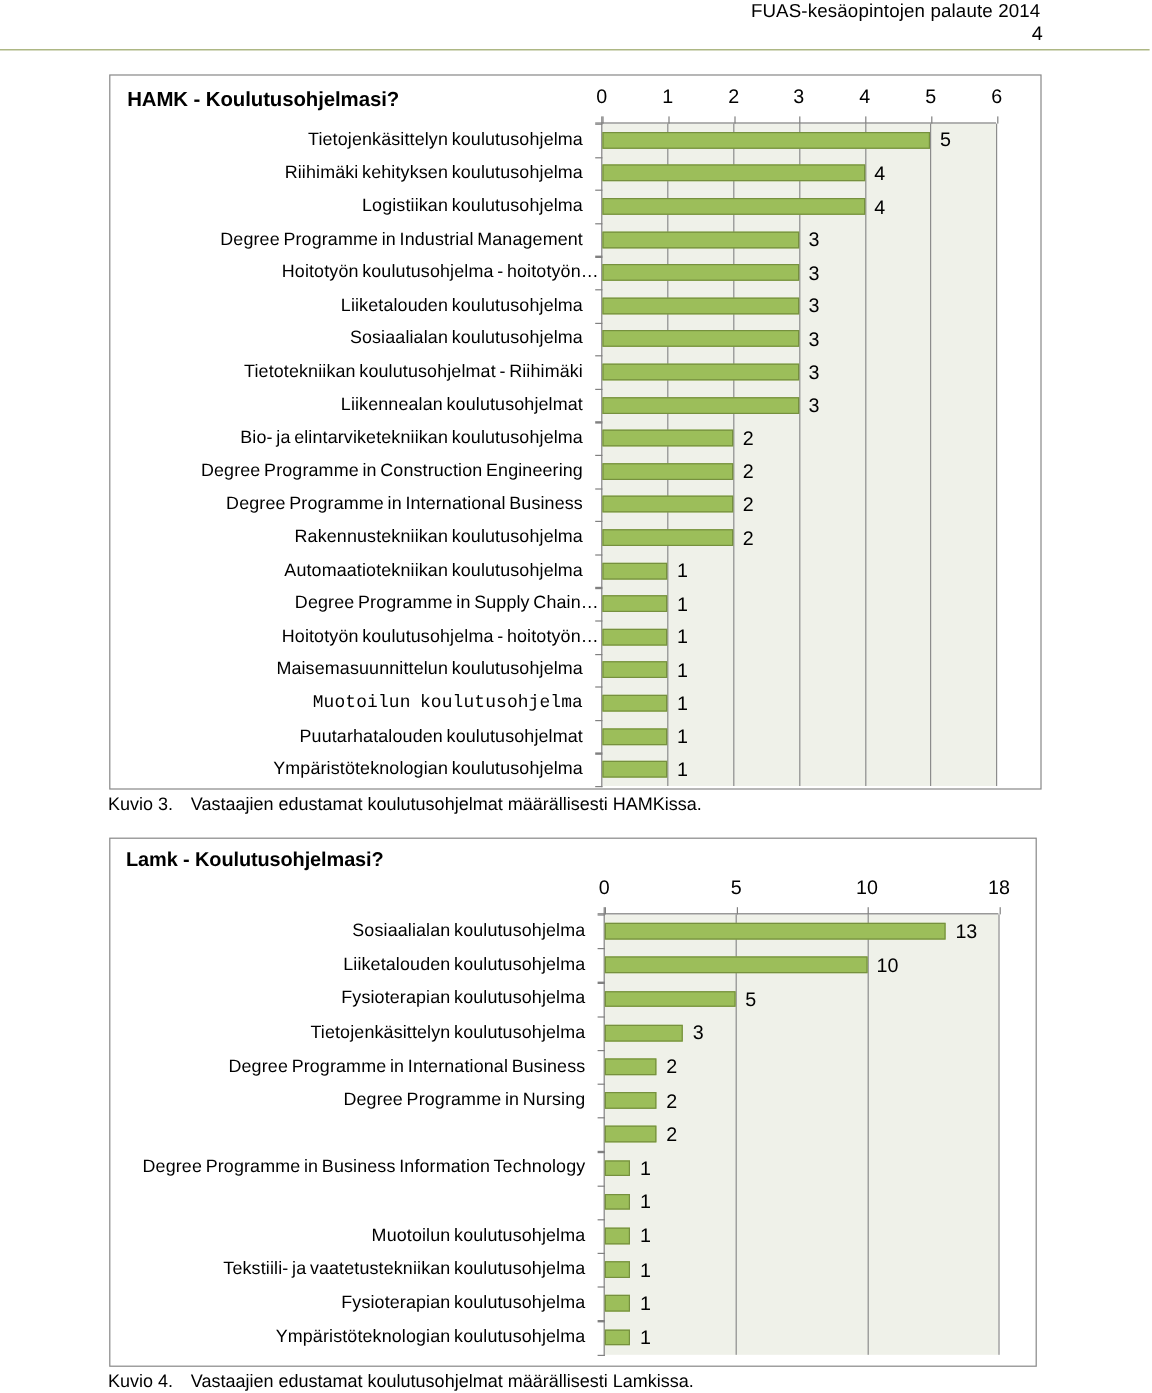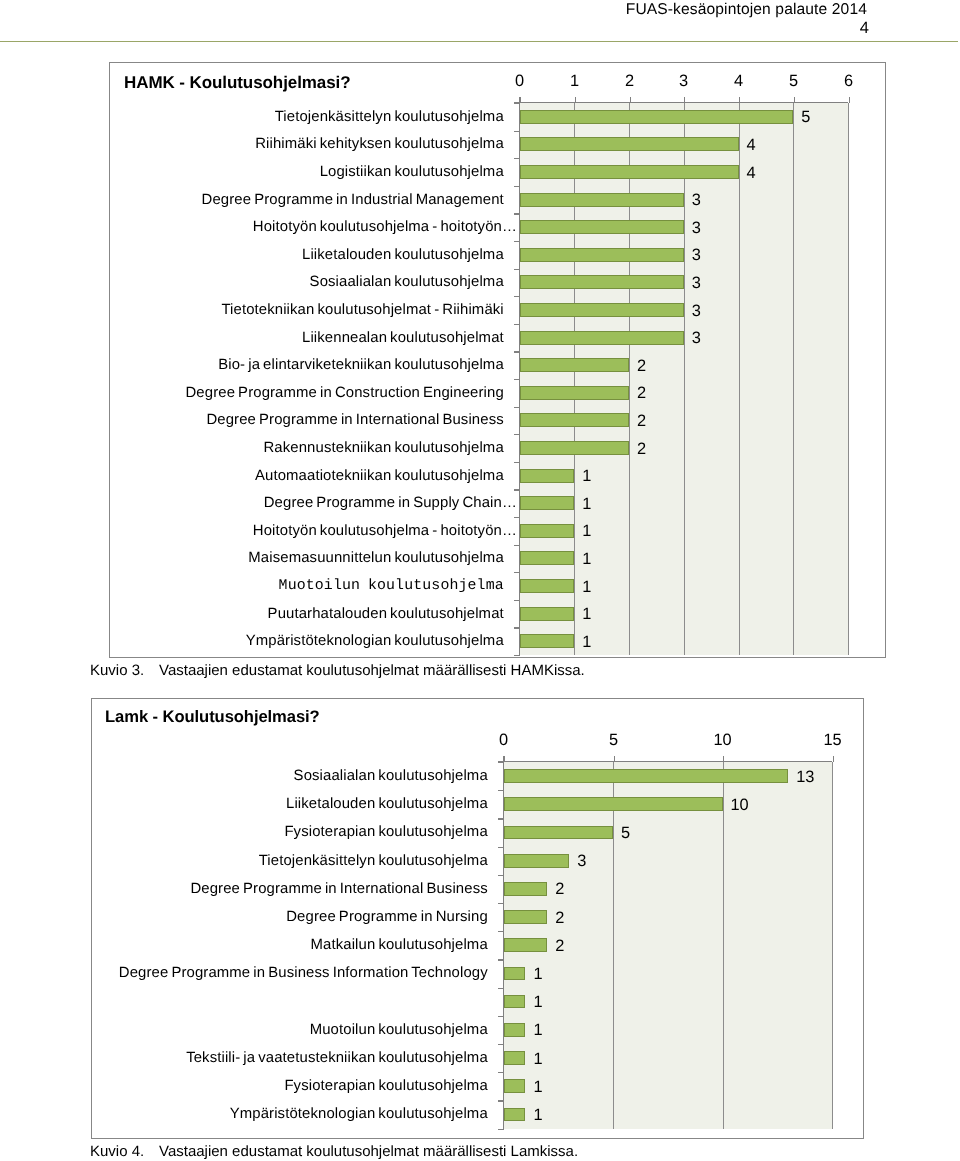--- a/index.html
+++ b/index.html
@@ -27,21 +27,21 @@
 </style>
 </head>
 <body>
 
 <div id="page">
 
   <div class="hdr-title">FUAS-kesäopintojen palaute 2014</div>
   <div class="hdr-page">4</div>
   <div class="hdr-rule"></div>
 
-  <div class="chartbox" id="chart1" style="left:109px;top:62px;width:777px;height:596px;">
+  <div class="chartbox" id="chart1" style="left:91px;top:62px;width:777px;height:596px;">
     <div class="ctitle" style="left:14px;top:9.5px;font-size:17px;letter-spacing:-0.08px;">HAMK - Koulutusohjelmasi?</div>
   <div class="plotarea" style="left: 409.5px; top: 40px; width: 328.5px; height: 552px; background: rgb(239, 241, 233);">
         <div class="vgrid" style="left: 54.75px; top: 0px; height: 552px;"></div>
         <div class="vgrid" style="left: 109.5px; top: 0px; height: 552px;"></div>
         <div class="vgrid" style="left: 164.25px; top: 0px; height: 552px;"></div>
         <div class="vgrid" style="left: 219px; top: 0px; height: 552px;"></div>
         <div class="vgrid" style="left: 273.75px; top: 0px; height: 552px;"></div>
         <div class="vgrid" style="left: 328.5px; top: 0px; height: 552px;"></div>
       </div>
       <div class="axisline" style="left: 403.5px; top: 39px; width: 334.5px; height: 1.3px;"></div>
@@ -156,21 +156,21 @@
       </div>
       <div class="axisline" style="left: 405.5px; top: 62px; width: 334.5px; height: 1.3px;"></div>
       <div class="axisline" style="left: 410.5px; top: 57px; width: 1.3px; height: 373.8px;"></div>
       <div class="tickmark" style="left: 411.5px; top: 57px; width: 1.3px; height: 6px;"></div>
       <div class="ticklab" style="left: 381.5px; top: 31.5px; width: 60px; font-size: 16.4px;">0</div>
       <div class="tickmark" style="left: 521.5px; top: 57px; width: 1.3px; height: 6px;"></div>
       <div class="ticklab" style="left: 491.5px; top: 31.5px; width: 60px; font-size: 16.4px;">5</div>
       <div class="tickmark" style="left: 630.5px; top: 57px; width: 1.3px; height: 6px;"></div>
       <div class="ticklab" style="left: 600.5px; top: 31.5px; width: 60px; font-size: 16.4px;">10</div>
       <div class="tickmark" style="left: 740.5px; top: 57px; width: 1.3px; height: 6px;"></div>
-      <div class="ticklab" style="left: 710.5px; top: 31.5px; width: 60px; font-size: 16.4px;">15</div>
+      <div class="ticklab" style="left: 710.5px; top: 31.5px; width: 60px; font-size: 16.4px;">18</div>
       <div class="tickmark" style="left: 405.5px; top: 63px; width: 6px; height: 1.3px;"></div>
       <div class="tickmark" style="left: 405.5px; top: 91.1923px; width: 6px; height: 1.3px;"></div>
       <div class="tickmark" style="left: 405.5px; top: 119.385px; width: 6px; height: 1.3px;"></div>
       <div class="tickmark" style="left: 405.5px; top: 147.577px; width: 6px; height: 1.3px;"></div>
       <div class="tickmark" style="left: 405.5px; top: 175.769px; width: 6px; height: 1.3px;"></div>
       <div class="tickmark" style="left: 405.5px; top: 203.962px; width: 6px; height: 1.3px;"></div>
       <div class="tickmark" style="left: 405.5px; top: 232.154px; width: 6px; height: 1.3px;"></div>
       <div class="tickmark" style="left: 405.5px; top: 260.346px; width: 6px; height: 1.3px;"></div>
       <div class="tickmark" style="left: 405.5px; top: 288.538px; width: 6px; height: 1.3px;"></div>
       <div class="tickmark" style="left: 405.5px; top: 316.731px; width: 6px; height: 1.3px;"></div>
@@ -190,21 +190,20 @@
       <div class="bar" style="left: 411.5px; top: 154.822px; width: 65.7px; height: 13.7015px; background: rgb(156, 190, 90); border: 1px solid rgb(118, 144, 62);"></div>
       <div class="catlab" style="left: 0px; width: 395.8px; top: 152.673px; line-height: 18px; font-size: 14.9px; letter-spacing: 0.12px; word-spacing: -1.2px;">Tietojenkäsittelyn koulutusohjelma</div>
       <div class="dlab" style="left: 485.2px; top: 153.173px; line-height: 18px; font-size: 16.4px;">3</div>
       <div class="bar" style="left: 411.5px; top: 183.015px; width: 43.8px; height: 13.7015px; background: rgb(156, 190, 90); border: 1px solid rgb(118, 144, 62);"></div>
       <div class="catlab" style="left: 0px; width: 395.8px; top: 180.865px; line-height: 18px; font-size: 14.9px; letter-spacing: 0.12px; word-spacing: -1.2px;">Degree Programme in International Business</div>
       <div class="dlab" style="left: 463.3px; top: 181.365px; line-height: 18px; font-size: 16.4px;">2</div>
       <div class="bar" style="left: 411.5px; top: 211.207px; width: 43.8px; height: 13.7015px; background: rgb(156, 190, 90); border: 1px solid rgb(118, 144, 62);"></div>
       <div class="catlab" style="left: 0px; width: 395.8px; top: 209.058px; line-height: 18px; font-size: 14.9px; letter-spacing: 0.12px; word-spacing: -1.2px;">Degree Programme in Nursing</div>
       <div class="dlab" style="left: 463.3px; top: 209.558px; line-height: 18px; font-size: 16.4px;">2</div>
       <div class="bar" style="left: 411.5px; top: 239.399px; width: 43.8px; height: 13.7015px; background: rgb(156, 190, 90); border: 1px solid rgb(118, 144, 62);"></div>
-      <div class="catlab" style="left: 0px; width: 395.8px; top: 237.25px; line-height: 18px; font-size: 14.9px; letter-spacing: 0.12px; word-spacing: -1.2px;">Matkailun koulutusohjelma</div>
       <div class="dlab" style="left: 463.3px; top: 237.75px; line-height: 18px; font-size: 16.4px;">2</div>
       <div class="bar" style="left: 411.5px; top: 267.592px; width: 21.9px; height: 13.7015px; background: rgb(156, 190, 90); border: 1px solid rgb(118, 144, 62);"></div>
       <div class="catlab" style="left: 0px; width: 395.8px; top: 265.442px; line-height: 18px; font-size: 14.9px; letter-spacing: 0.12px; word-spacing: -1.2px;">Degree Programme in Business Information Technology</div>
       <div class="dlab" style="left: 441.4px; top: 265.942px; line-height: 18px; font-size: 16.4px;">1</div>
       <div class="bar" style="left: 411.5px; top: 295.784px; width: 21.9px; height: 13.7015px; background: rgb(156, 190, 90); border: 1px solid rgb(118, 144, 62);"></div>
       <div class="dlab" style="left: 441.4px; top: 294.135px; line-height: 18px; font-size: 16.4px;">1</div>
       <div class="bar" style="left: 411.5px; top: 323.976px; width: 21.9px; height: 13.7015px; background: rgb(156, 190, 90); border: 1px solid rgb(118, 144, 62);"></div>
       <div class="catlab" style="left: 0px; width: 395.8px; top: 321.827px; line-height: 18px; font-size: 14.9px; letter-spacing: 0.12px; word-spacing: -1.2px;">Muotoilun koulutusohjelma</div>
       <div class="dlab" style="left: 441.4px; top: 322.327px; line-height: 18px; font-size: 16.4px;">1</div>
       <div class="bar" style="left: 411.5px; top: 352.168px; width: 21.9px; height: 13.7015px; background: rgb(156, 190, 90); border: 1px solid rgb(118, 144, 62);"></div>

